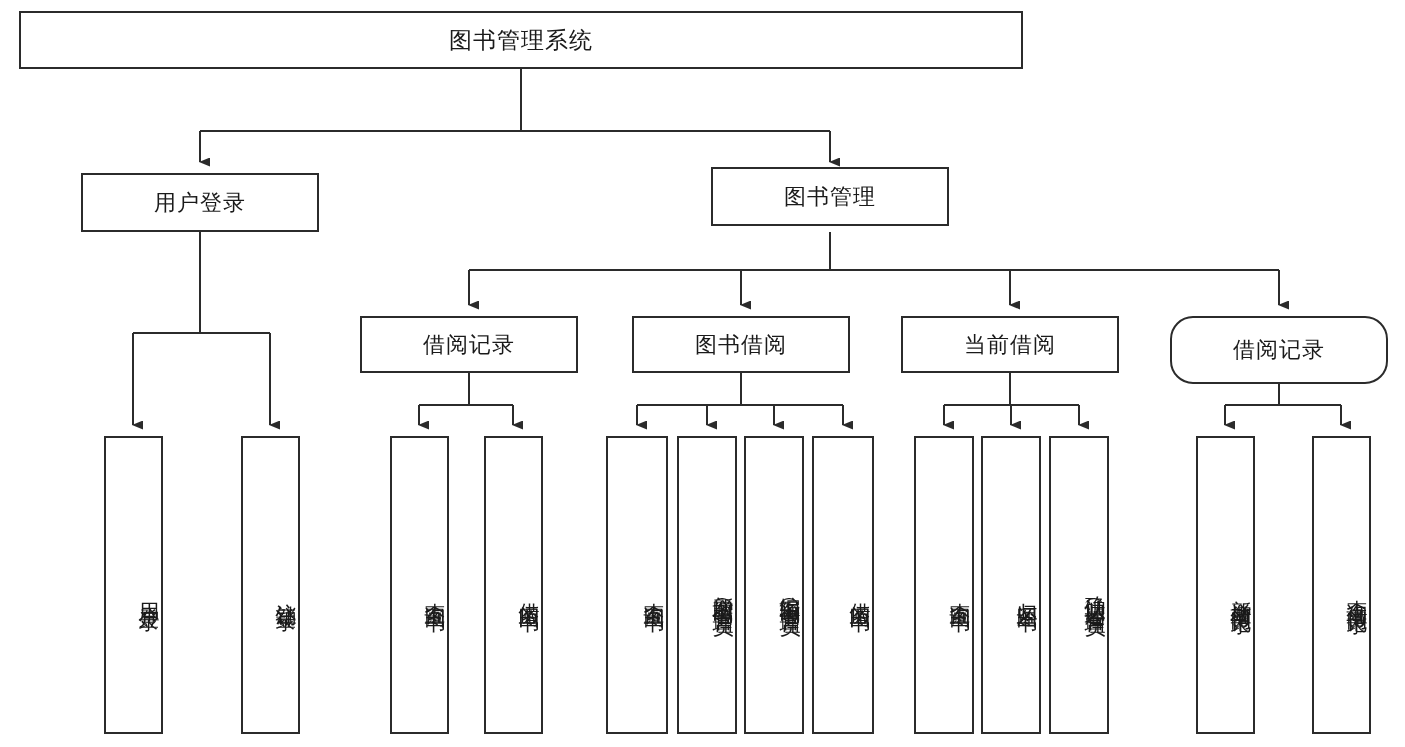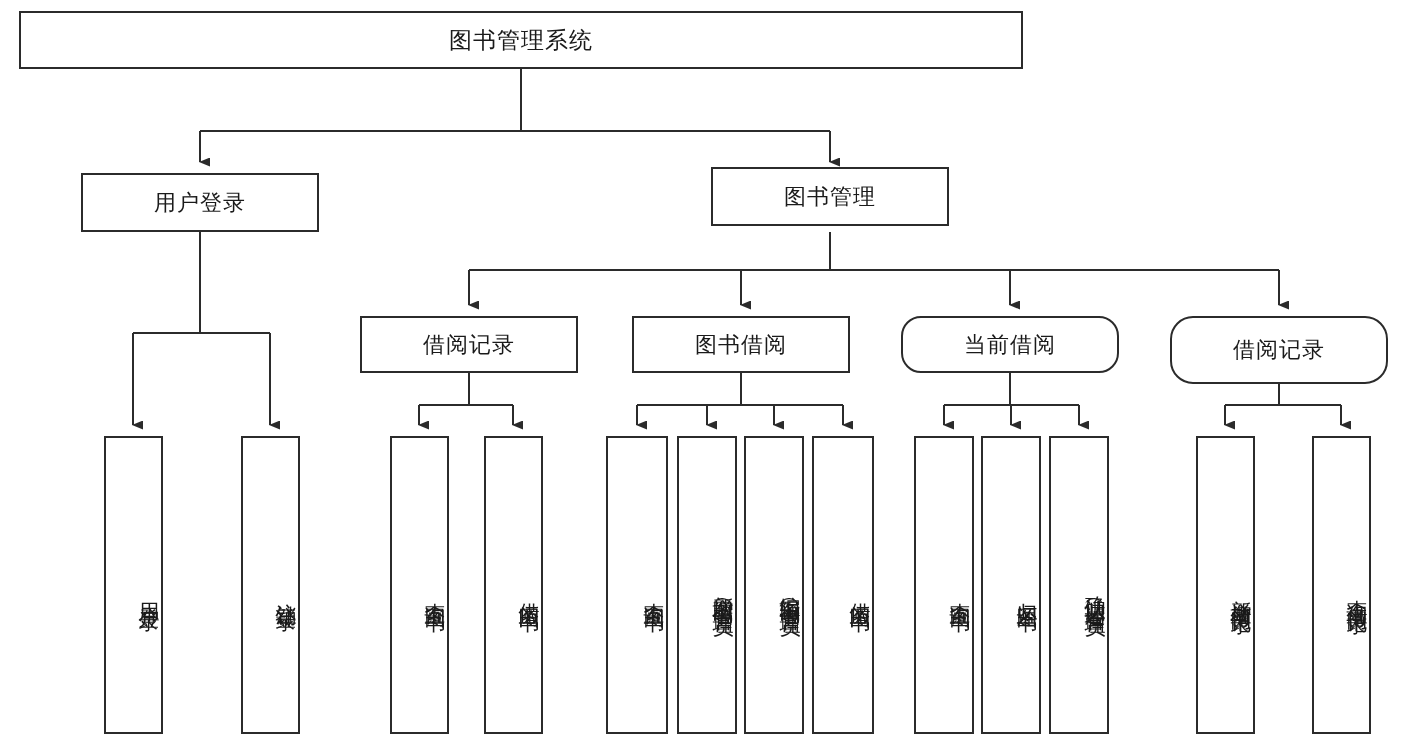--- a/index.html
+++ b/index.html
@@ -128,21 +128,21 @@
       </div>
       <div class="node horizontal" style="left: 711px; top: 167px; width: 238px; height: 59px;">
         <span class="node-label">图书管理</span>
       </div>
       <div class="node horizontal" style="left: 360px; top: 316px; width: 218px; height: 57px;">
         <span class="node-label">借阅记录</span>
       </div>
       <div class="node horizontal" style="left: 632px; top: 316px; width: 218px; height: 57px; justify-content: center;">
         <span class="node-label">图书借阅</span>
       </div>
-      <div class="node horizontal" style="left: 901px; top: 316px; width: 218px; height: 57px; border-radius: 20px;">
+      <div class="node horizontal" style="left: 901px; top: 316px; width: 218px; height: 57px;">
         <span class="node-label">当前借阅</span>
       </div>
       <div class="node horizontal" style="left: 1170px; top: 316px; width: 218px; height: 68px; border-radius: 23px;">
         <span class="node-label">借阅记录</span>
       </div>
       <div class="node vertical" style="left: 104px; top: 436px; width: 59px; height: 298px;">
         <span class="node-label">用户登录</span>
       </div>
       <div class="node vertical" style="left: 241px; top: 436px; width: 59px; height: 298px;">
         <span class="node-label">注销登录</span>

